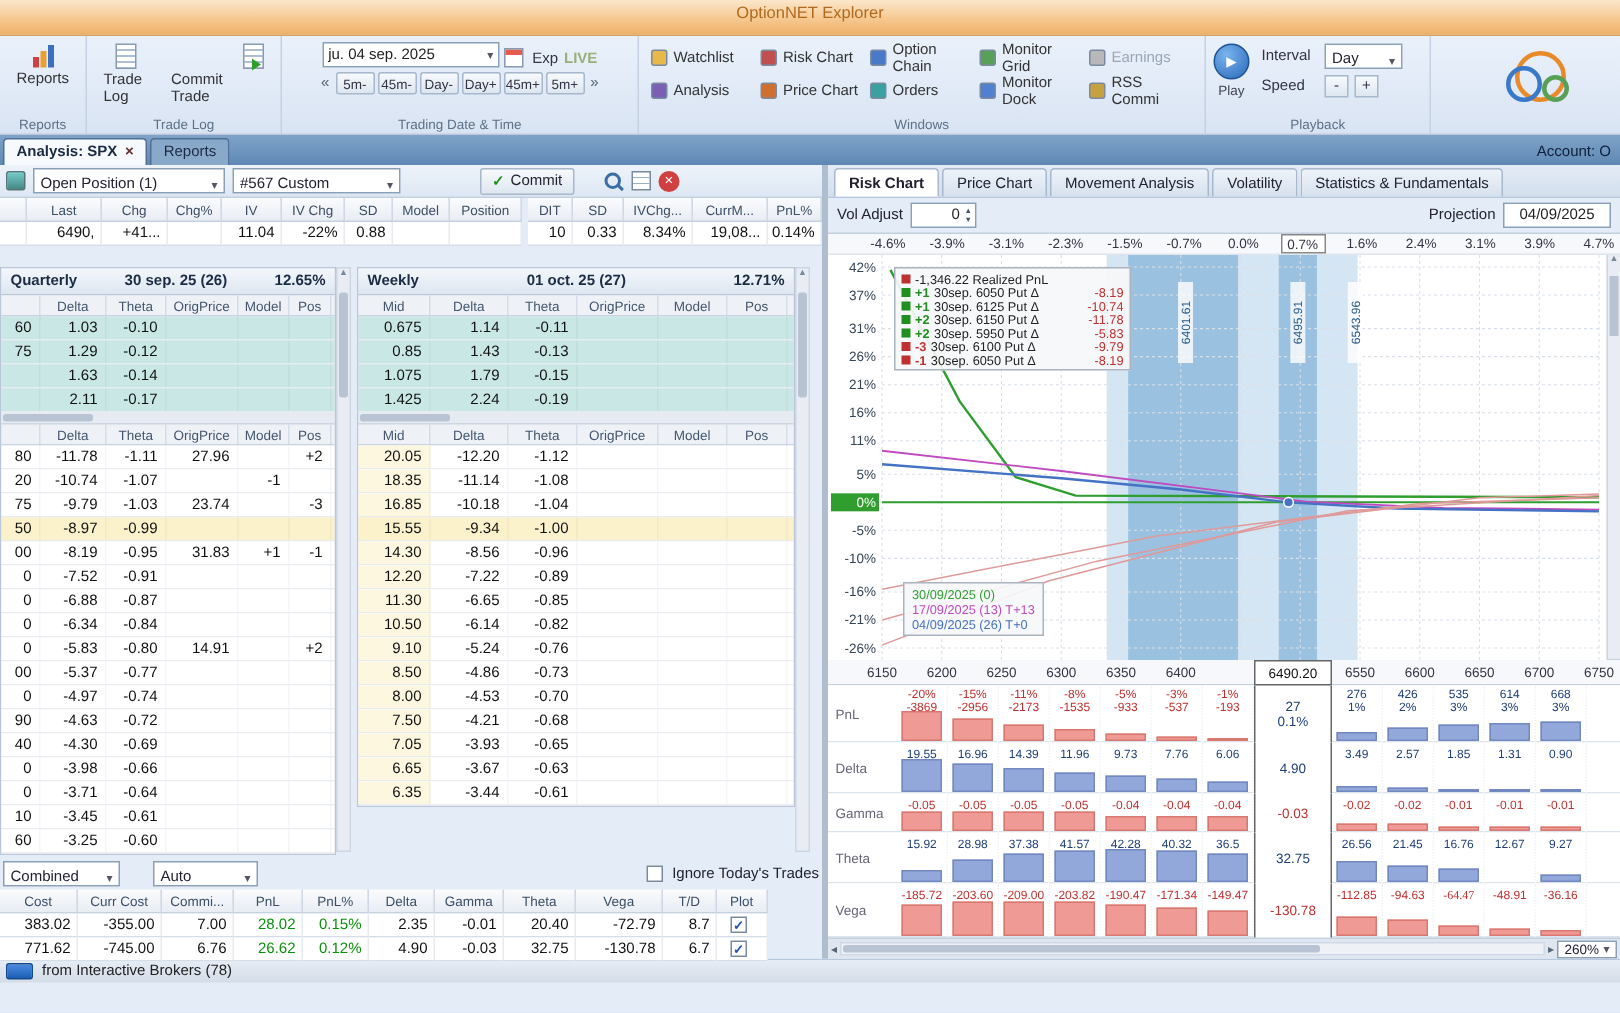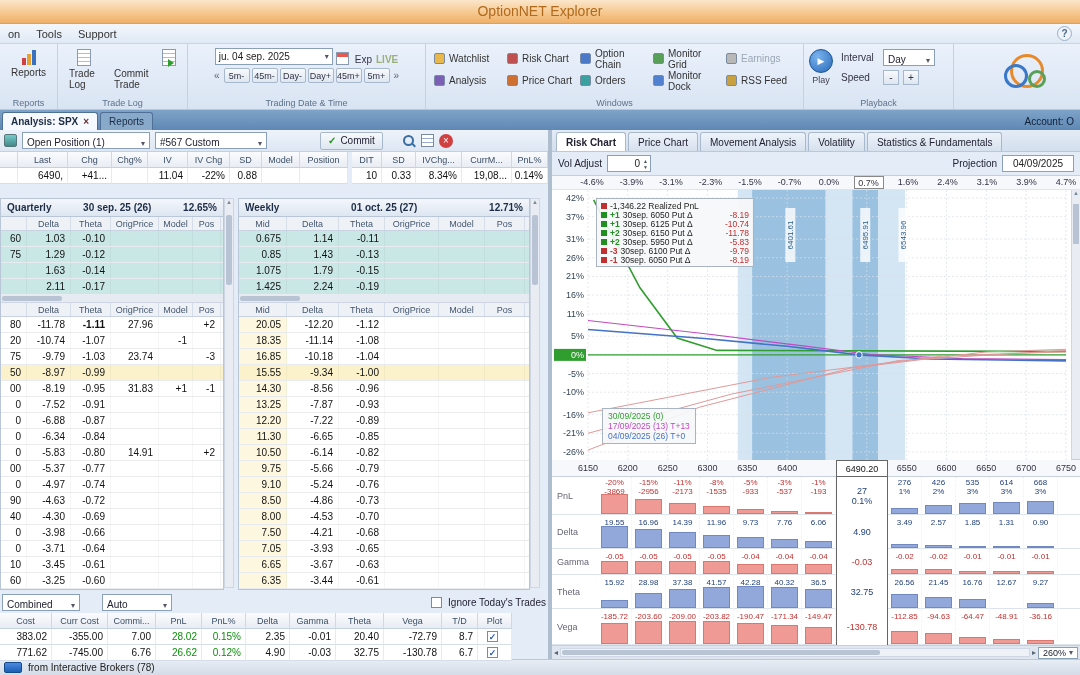--- a/index.html
+++ b/index.html
@@ -1,21 +1,21 @@
 <!DOCTYPE html>
 <html><head>
 <meta charset="utf-8">
 <style>
 *{box-sizing:border-box;margin:0;padding:0}
 body{width:1080px;height:675px;overflow:hidden;font-family:"Liberation Sans",sans-serif;background:#cdd8e8}
 #app{position:relative;width:1080px;height:675px;background:#e4ecf7;font-size:10px;color:#222;overflow:hidden}
 .flex-sp{flex:1}
 
 .titlebar{height:24px;background:linear-gradient(#fbe6cb,#f6c88f 55%,#eeb068);border-bottom:1px solid #dba25a;display:flex;justify-content:center}
-.titlebar .title{font-size:14px;color:#b06a1e;margin-top:3px}
+.titlebar .title{font-size:11px;color:#b06a1e;margin-top:3px}
 .menubar{height:20px;background:linear-gradient(#f3f7fc,#dfe9f5);display:flex;align-items:center;gap:16px;padding:0 8px;border-bottom:1px solid #c9d6e6}
 .menu-item{font-size:11px;color:#333}
 .help-icon{margin-left:auto;width:15px;height:15px;border-radius:50%;background:#eef3fa;border:1px solid #9ab0c8;color:#4a6a8a;font-weight:bold;display:flex;align-items:center;justify-content:center;font-size:10px}
 
 .ribbon{height:66px;background:linear-gradient(#eaf1fb,#d9e4f3);display:flex;border-bottom:1px solid #b9c8dc}
 .rgroup{position:relative;height:100%;border-right:1px solid #c3d1e3}
 .rgroup-label{position:absolute;bottom:1px;left:0;right:0;text-align:center;font-size:9px;color:#5d7189}
 .rbody{display:flex;padding:3px 5px 13px;height:100%}
 .bigbtn{display:flex;flex-direction:column;align-items:center;gap:2px;padding:2px 6px;font-size:10px;color:#333}
 .bars-icon{display:flex;align-items:flex-end;gap:1px;height:16px}
@@ -154,26 +154,20 @@
 </style>
 </head>
 <body>
 
 <div id="app">
 
   <div class="titlebar">
     <span class="title">OptionNET Explorer</span>
   </div>
 
-  <div class="menubar">
-    <span class="menu-item">on</span>
-    <span class="menu-item">Tools</span>
-    <span class="menu-item">Support</span>
-    <span class="help-icon">?</span>
-  </div>
 
   <div class="ribbon">
     <div class="rgroup" style="width:58px">
       <div class="rbody">
         <div class="bigbtn">
           <span class="bars-icon">
               <i style="height:7px;background:#d04040"></i>
               <i style="height:11px;background:#e8a030"></i>
               <i style="height:15px;background:#3a70c0"></i>
             </span>
@@ -259,21 +253,21 @@
               <div class="wtoggle">
                 <span class="wicon c7"></span>
                 <span>Orders</span>
               </div>
               <div class="wtoggle">
                 <span class="wicon c8"></span>
                 <span>Monitor Dock</span>
               </div>
               <div class="wtoggle">
                 <span class="wicon c9"></span>
-                <span>RSS Feed</span>
+                <span>RSS Commi</span>
               </div>
             </div>
         </div>
       </div>
       <div class="rgroup-label">Windows</div>
     </div>
 
     <div class="rgroup" style="width:150px">
       <div class="rbody" style="padding-top:5px">
         <div class="playwrap">
@@ -435,21 +429,21 @@
             <span class="col" style="width: 44px;">Delta</span>
             <span class="col" style="width: 40px;">Theta</span>
             <span class="col" style="width: 48px;">OrigPrice</span>
             <span class="col" style="width: 34px;">Model</span>
             <span class="col" style="width: 28px;">Pos</span>
           </div>
         <div id="q-puts">
             <div class="crow">
               <span class="ccell" style="width: 26px;">80</span>
               <span class="ccell" style="width: 44px;">-11.78</span>
-              <span class="ccell" style="width: 40px; font-weight: bold;">-1.11</span>
+              <span class="ccell" style="width: 40px;">-1.11</span>
               <span class="ccell" style="width: 48px;">27.96</span>
               <span class="ccell" style="width: 34px;"></span>
               <span class="ccell" style="width: 28px;">+2</span>
             </div>
             <div class="crow">
               <span class="ccell" style="width: 26px;">20</span>
               <span class="ccell" style="width: 44px;">-10.74</span>
               <span class="ccell" style="width: 40px;">-1.07</span>
               <span class="ccell" style="width: 48px;"></span>
               <span class="ccell" style="width: 34px;">-1</span>
@@ -673,55 +667,39 @@
             </div>
             <div class="crow">
               <span class="ccell midc" style="width: 48px;">14.30</span>
               <span class="ccell" style="width: 52px;">-8.56</span>
               <span class="ccell" style="width: 46px;">-0.96</span>
               <span class="ccell" style="width: 54px;"></span>
               <span class="ccell" style="width: 46px;"></span>
               <span class="ccell" style="width: 40px;"></span>
             </div>
             <div class="crow">
-              <span class="ccell midc" style="width: 48px;">13.25</span>
-              <span class="ccell" style="width: 52px;">-7.87</span>
-              <span class="ccell" style="width: 46px;">-0.93</span>
-              <span class="ccell" style="width: 54px;"></span>
-              <span class="ccell" style="width: 46px;"></span>
-              <span class="ccell" style="width: 40px;"></span>
-            </div>
-            <div class="crow">
               <span class="ccell midc" style="width: 48px;">12.20</span>
               <span class="ccell" style="width: 52px;">-7.22</span>
               <span class="ccell" style="width: 46px;">-0.89</span>
               <span class="ccell" style="width: 54px;"></span>
               <span class="ccell" style="width: 46px;"></span>
               <span class="ccell" style="width: 40px;"></span>
             </div>
             <div class="crow">
               <span class="ccell midc" style="width: 48px;">11.30</span>
               <span class="ccell" style="width: 52px;">-6.65</span>
               <span class="ccell" style="width: 46px;">-0.85</span>
               <span class="ccell" style="width: 54px;"></span>
               <span class="ccell" style="width: 46px;"></span>
               <span class="ccell" style="width: 40px;"></span>
             </div>
             <div class="crow">
               <span class="ccell midc" style="width: 48px;">10.50</span>
               <span class="ccell" style="width: 52px;">-6.14</span>
               <span class="ccell" style="width: 46px;">-0.82</span>
-              <span class="ccell" style="width: 54px;"></span>
-              <span class="ccell" style="width: 46px;"></span>
-              <span class="ccell" style="width: 40px;"></span>
-            </div>
-            <div class="crow">
-              <span class="ccell midc" style="width: 48px;">9.75</span>
-              <span class="ccell" style="width: 52px;">-5.66</span>
-              <span class="ccell" style="width: 46px;">-0.79</span>
               <span class="ccell" style="width: 54px;"></span>
               <span class="ccell" style="width: 46px;"></span>
               <span class="ccell" style="width: 40px;"></span>
             </div>
             <div class="crow">
               <span class="ccell midc" style="width: 48px;">9.10</span>
               <span class="ccell" style="width: 52px;">-5.24</span>
               <span class="ccell" style="width: 46px;">-0.76</span>
               <span class="ccell" style="width: 54px;"></span>
               <span class="ccell" style="width: 46px;"></span>
@@ -1274,21 +1252,21 @@
               <span class="neg">-130.78</span>
             </div>
             <div class="gcell" style="height: 36px;">
               <div class="gbar r" style="height: 13px;"></div>
               <span class="gv neg tm">-112.85</span>
             </div>
             <div class="gcell" style="height: 36px;">
               <div class="gbar r" style="height: 11px;"></div>
               <span class="gv neg tm">-94.63</span>
             </div>
-            <div class="gcell" style="height: 36px;">
+            <div class="gcell" style="height: 36px; font-family: Liberation Serif, serif;">
               <div class="gbar r" style="height: 7px;"></div>
               <span class="gv neg tm">-64.47</span>
             </div>
             <div class="gcell" style="height: 36px;">
               <div class="gbar r" style="height: 5px;"></div>
               <span class="gv neg tm">-48.91</span>
             </div>
             <div class="gcell" style="height: 36px;">
               <div class="gbar r" style="height: 4px;"></div>
               <span class="gv neg tm">-36.16</span>

